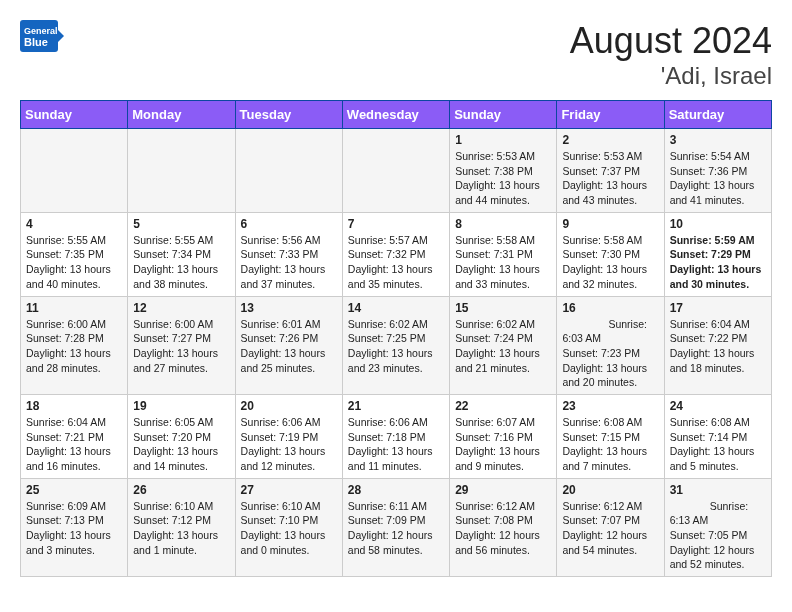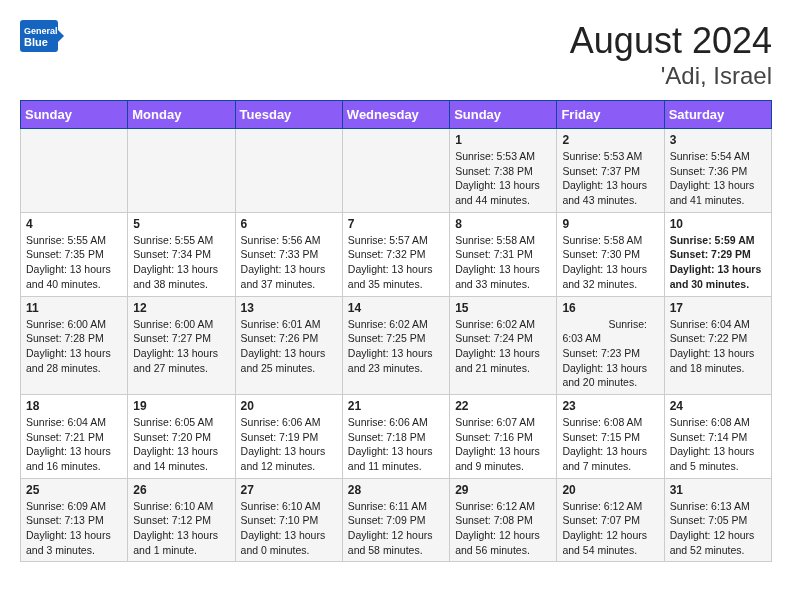--- a/index.html
+++ b/index.html
@@ -236,19 +236,19 @@
 Daylight: 12 hours
 and 58 minutes.</span></td>
         <td><span class="day-number">29</span><span class="day-info" style="white-space: pre-wrap;">Sunrise: 6:12 AM
 Sunset: 7:08 PM
 Daylight: 12 hours
 and 56 minutes.</span></td>
         <td><span class="day-number">20</span><span class="day-info" style="white-space: pre-wrap;">Sunrise: 6:12 AM
 Sunset: 7:07 PM
 Daylight: 12 hours
 and 54 minutes.</span></td>
-        <td><span class="day-number">31</span><span class="day-info" style="white-space: pre-wrap;">Sunrise: 6:13 AM
+        <td><span class="day-number">31</span><span class="day-info" style="white-space: pre-wrap; margin-left: 40px;">Sunrise: 6:13 AM
 Sunset: 7:05 PM
 Daylight: 12 hours
 and 52 minutes.</span></td>
       </tr>
     </tbody>
 </table>
 
 </body></html>

